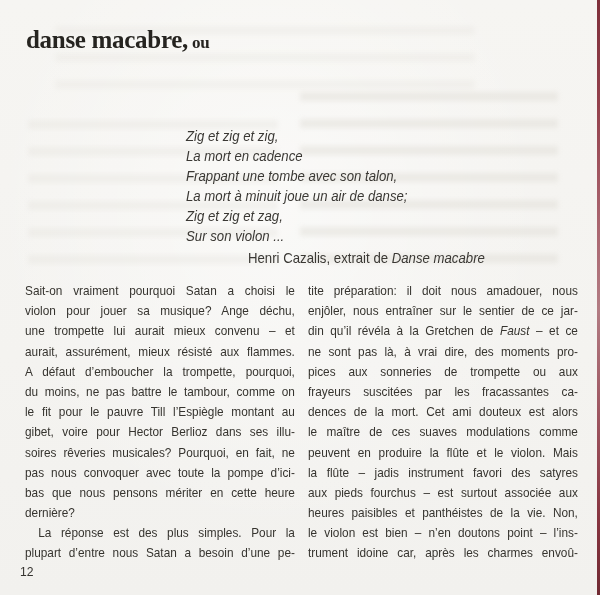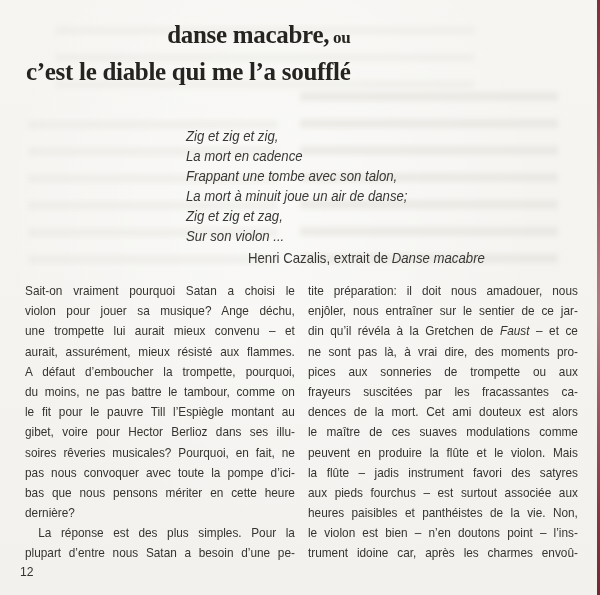--- a/index.html
+++ b/index.html
@@ -33,21 +33,21 @@
       #9d5560 70%, #86343f 88%, #702a33 100%);
   }
 
   .title{
     position:absolute;left:26px;top:18px;margin:0;
     font-family:"Liberation Serif", serif;
     font-weight:700;
     color:#262420;
     letter-spacing:-0.3px;
   }
-  .title .t1,.title .t2{display:block;font-size:25px;line-height:34px;text-align:right;}
+  .title .t1,.title .t2{display:block;font-size:25px;line-height:44px;}
   .title .ou{font-size:17px;font-weight:700;}
 
   .poem{
     position:absolute;left:186px;top:126px;width:300px;
     font-size:14.2px;line-height:20px;font-style:italic;
     color:#3a3834;
     transform:scaleX(0.93);transform-origin:0 0;
   }
   .pline{height:20px;}
 
@@ -85,21 +85,20 @@
 <body>
 
 <div class="page">
 
   <div class="ghost g3"></div>
   <div class="ghost g1"></div>
   <div class="ghost g2"></div>
 
   <h1 class="title">
     <span class="t1"><span>danse macabre,</span><span class="ou"> ou</span></span>
-    <span class="t2">c’est le diable qui me l’a soufflé</span>
   </h1>
 
   <div class="poem" id="poem">
       <div class="pline">Zig et zig et zig,</div>
       <div class="pline">La mort en cadence</div>
       <div class="pline">Frappant une tombe avec son talon,</div>
       <div class="pline">La mort à minuit joue un air de danse;</div>
       <div class="pline">Zig et zig et zag,</div>
       <div class="pline">Sur son violon ...</div>
     </div>

